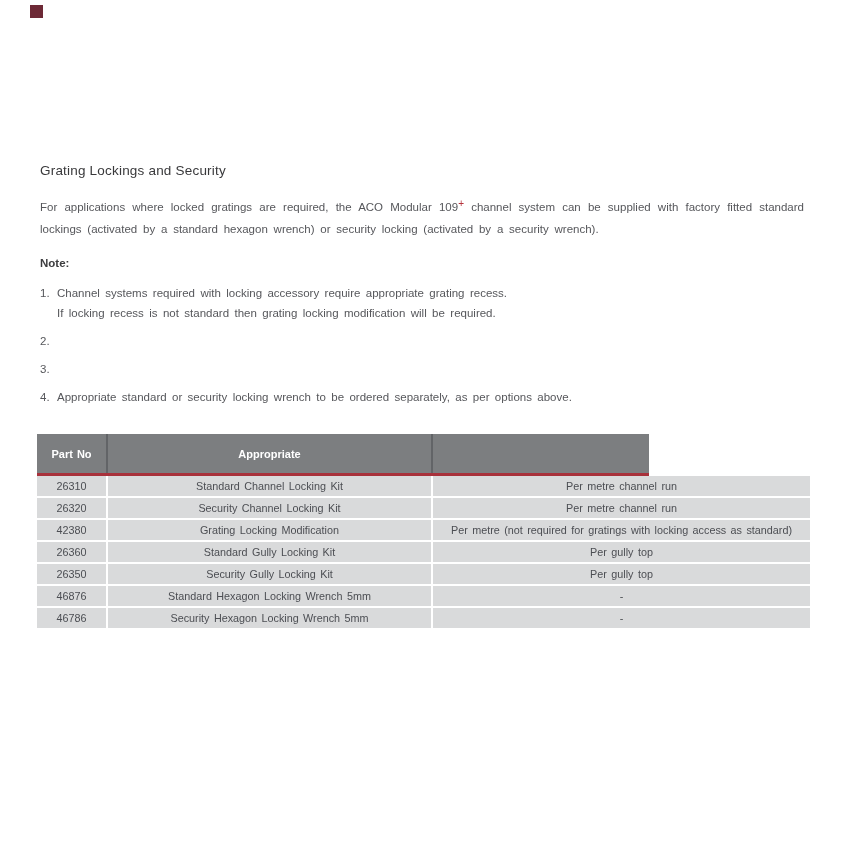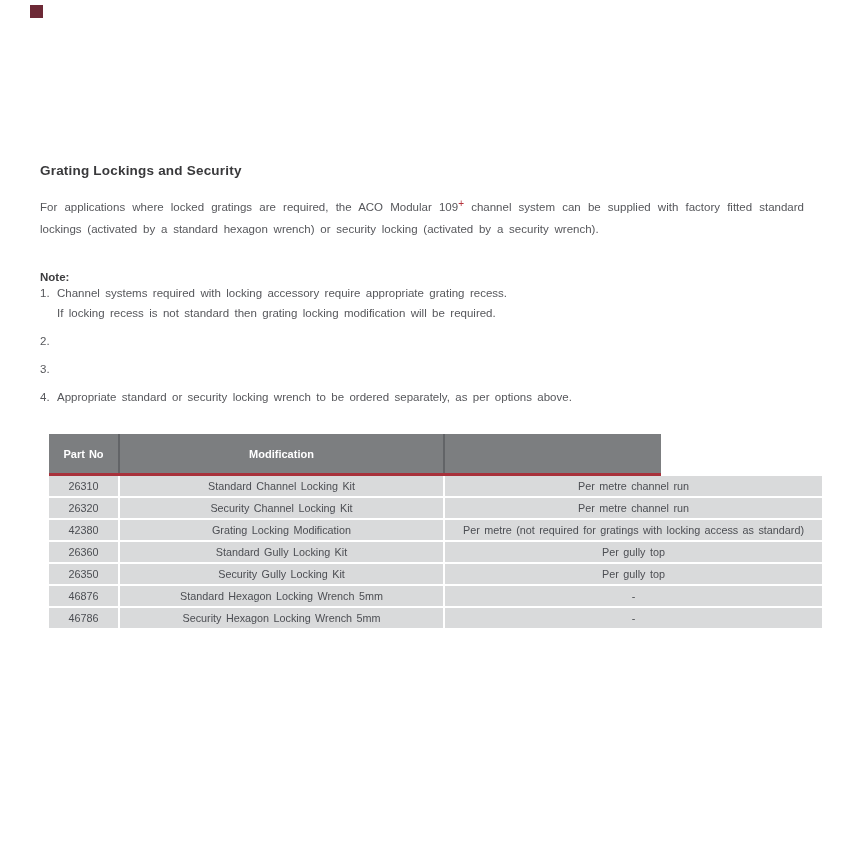--- a/index.html
+++ b/index.html
@@ -10,47 +10,47 @@
   }
   .page { position: absolute; inset: 0; background: #ffffff; }
 
   .brand-square {
     position: absolute; left: 30px; top: 5px;
     width: 13px; height: 13px; background: #6d2936;
   }
 
   .title {
     position: absolute; left: 40px; top: 163px;
-    font-size: 13.5px; font-weight: bold; color: #39393b; letter-spacing: 0.2px;
+    font-size: 13.5px; font-weight: normal; color: #39393b; letter-spacing: 0.2px;
   }
 
   .intro {
     position: absolute; left: 40px; top: 193px; width: 764px;
     font-size: 11.5px; color: #56575b; line-height: 21.5px;
     word-spacing: 2.6px; text-align: justify;
   }
   .intro .sup {
     color: #b5323c; font-size: 10px; vertical-align: 4px; font-weight: normal;
     letter-spacing: 0;
   }
 
   .note-heading {
     position: absolute; left: 40px; top: 257px;
-    font-size: 11.5px; font-weight: bold; color: #3c3c3e; margin-top: 14px;
+    font-size: 11.5px; font-weight: bold; color: #3c3c3e;
   }
 
   .notes {
     position: absolute; left: 40px; top: 284px; width: 730px;
     font-size: 11.5px; color: #56575b; line-height: 19.5px; word-spacing: 2.2px;
   }
   .note-item { display: flex; margin-bottom: 8.5px; }
   .note-number { width: 17px; flex: 0 0 17px; }
 
   .parts-table {
-    position: absolute; left: 37px; top: 434px; width: 612px; margin-left: 12px;
+    position: absolute; left: 37px; top: 434px; width: 612px;
   }
   .t-header {
     display: grid; grid-template-columns: 71px 325px 377px;
     height: 42px; background: #7c7e80;
     border-bottom: 3px solid #a8313b;
   }
   .t-header .h-cell {
     display: flex; align-items: center; justify-content: center;
     color: #ffffff; font-size: 11px; font-weight: bold; word-spacing: 1px;
   }
@@ -98,21 +98,21 @@
     </div>
     <div class="note-item">
       <span class="note-number">4.</span>
       <span>Appropriate standard or security locking wrench to be ordered separately, as per options above.</span>
     </div>
   </div>
 
   <div class="parts-table">
     <div class="t-header">
       <div class="h-cell">Part No</div>
-      <div class="h-cell">Modification</div>
+      <div class="h-cell">Appropriate</div>
     </div>
     <div class="t-body">
       <div class="t-row">
         <div class="cell part">26310</div>
         <div class="cell desc">Standard Channel Locking Kit</div>
         <div class="cell unit">Per metre channel run</div>
       </div>
       <div class="t-row">
         <div class="cell part">26320</div>
         <div class="cell desc">Security Channel Locking Kit</div>

